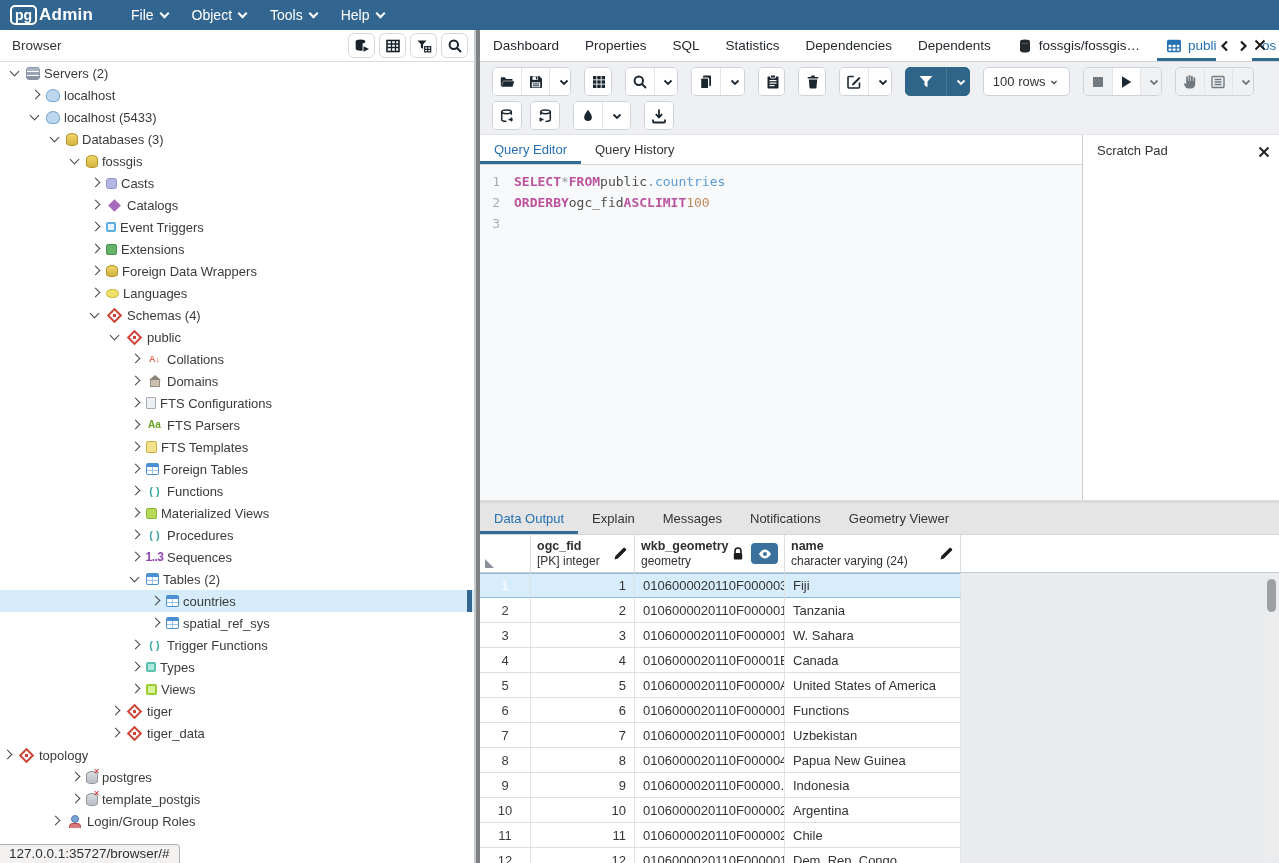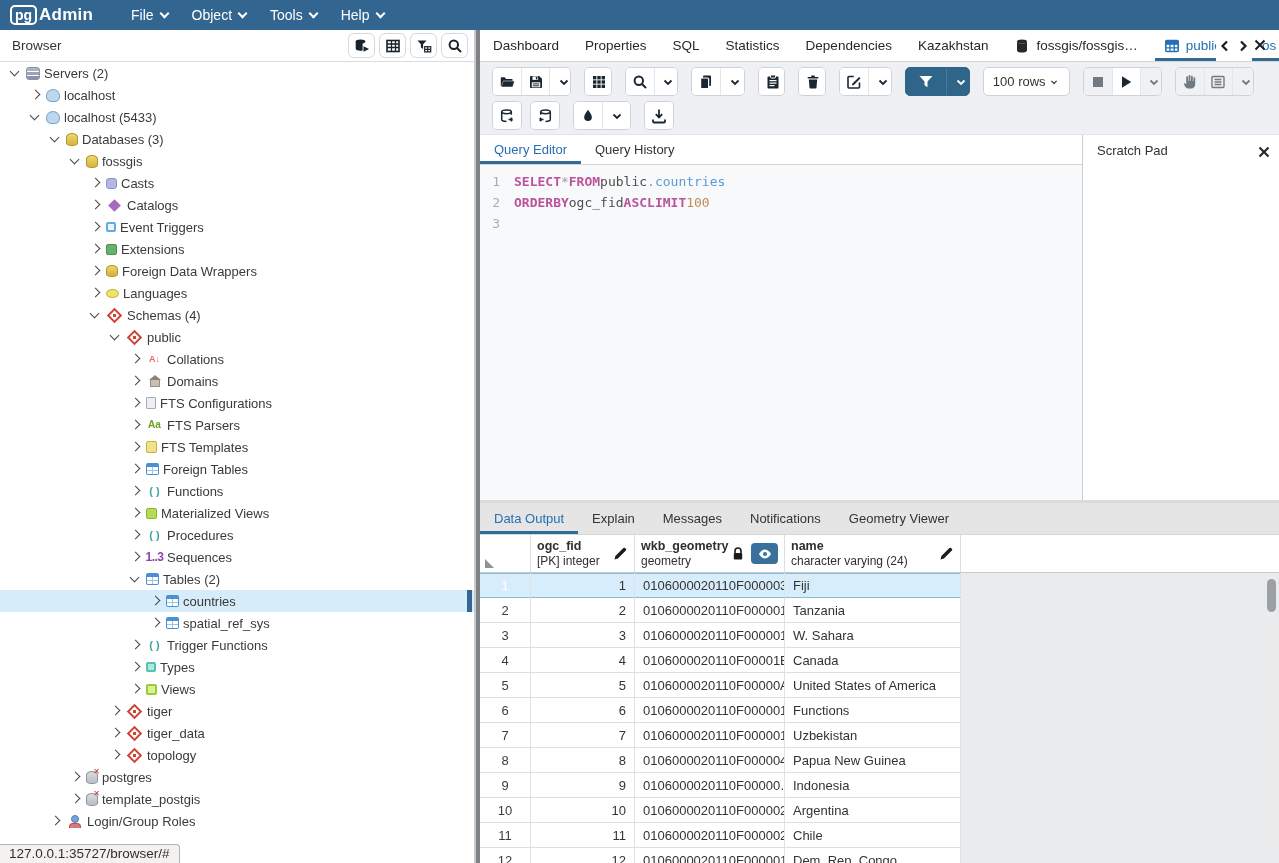--- a/index.html
+++ b/index.html
@@ -374,21 +374,21 @@
         <div class="trow" style="padding-left: 108px;">
           <span class="tw col"></span>
           <span class="ti ti-schema"></span>
           <span class="tlabel">tiger</span>
         </div>
         <div class="trow" style="padding-left: 108px;">
           <span class="tw col"></span>
           <span class="ti ti-schema"></span>
           <span class="tlabel">tiger_data</span>
         </div>
-        <div class="trow" style="padding-left: 108px;">
+        <div class="trow" style="">
           <span class="tw col"></span>
           <span class="ti ti-schema"></span>
           <span class="tlabel">topology</span>
         </div>
         <div class="trow" style="padding-left: 68px;">
           <span class="tw col"></span>
           <span class="ti ti-database-x"></span>
           <span class="tlabel">postgres</span>
         </div>
         <div class="trow" style="padding-left: 68px;">
@@ -419,21 +419,21 @@
           <div class="tab">
             <span>SQL</span>
           </div>
           <div class="tab">
             <span>Statistics</span>
           </div>
           <div class="tab">
             <span>Dependencies</span>
           </div>
           <div class="tab">
-            <span>Kazakhstan</span>
+            <span>Dependents</span>
           </div>
           <div class="tab">
             <span class="tabicon" style="display: inline-flex; width: 16px; height: 16px;">
               <svg viewBox="0 0 16 16" fill="currentColor" style="width: 100%; height: 100%;">
                 <ellipse cx="8" cy="3.6" rx="5" ry="2.1"></ellipse>
                 <path d="M3 3.6v8.8c0 1.2 2.2 2.1 5 2.1s5-.9 5-2.1V3.6c0 1.2-2.2 2.1-5 2.1S3 4.8 3 3.6z"></path>
               </svg>
             </span>
             <span>fossgis/fossgis…</span>
           </div>

